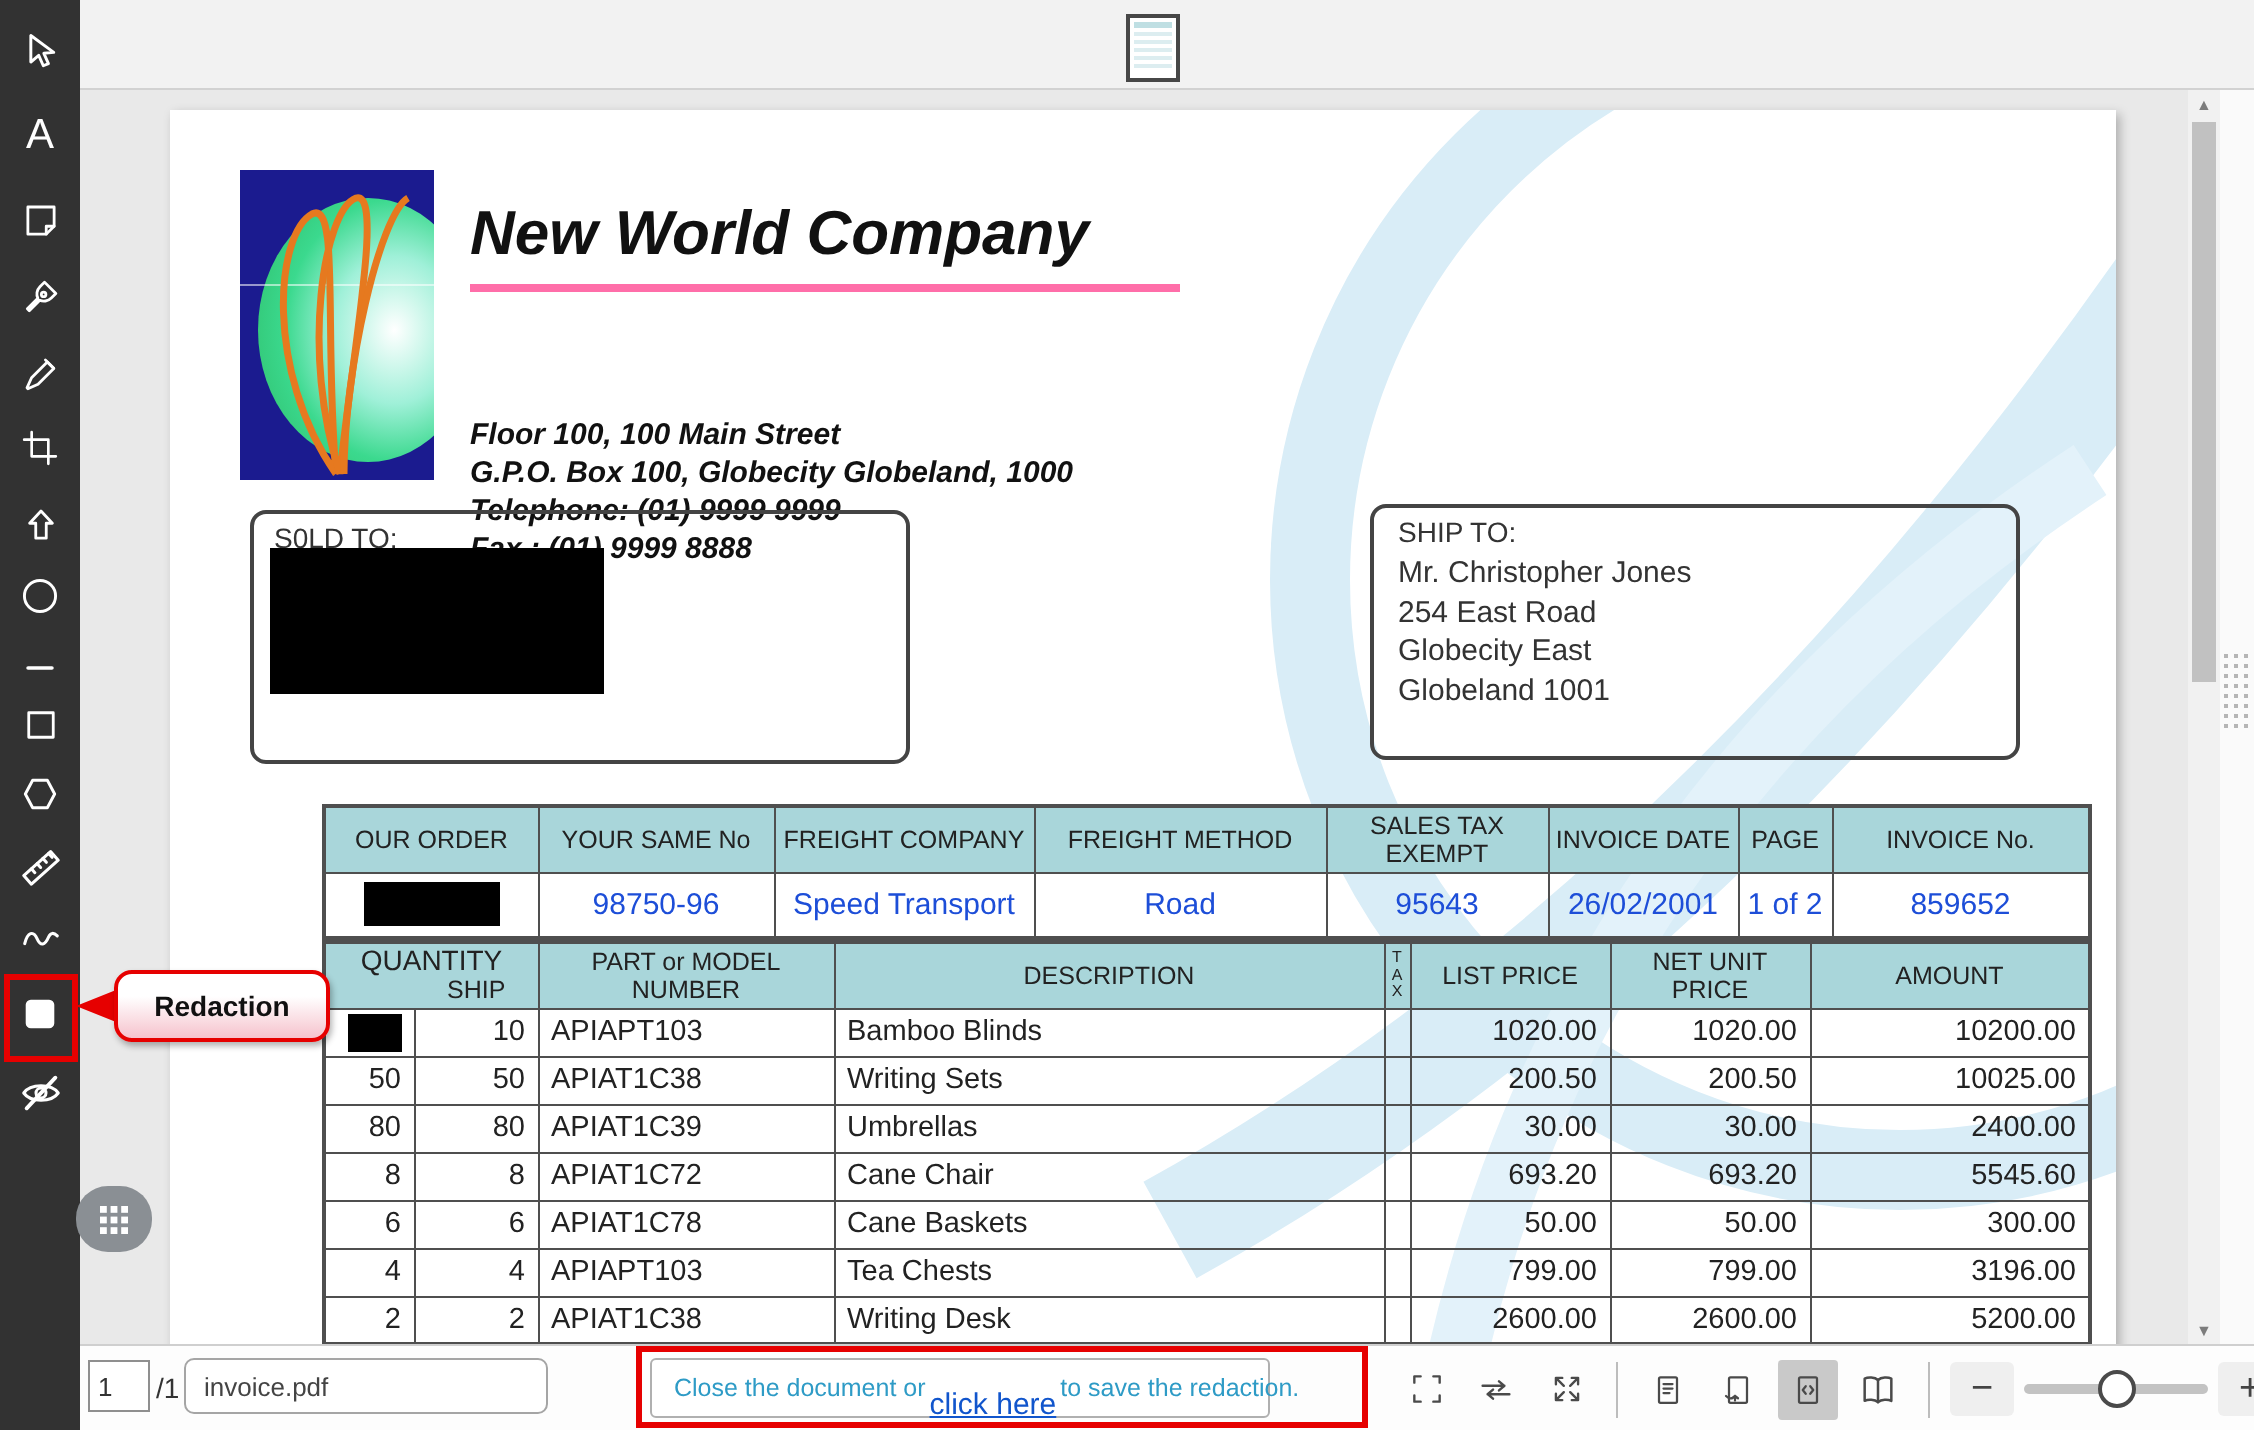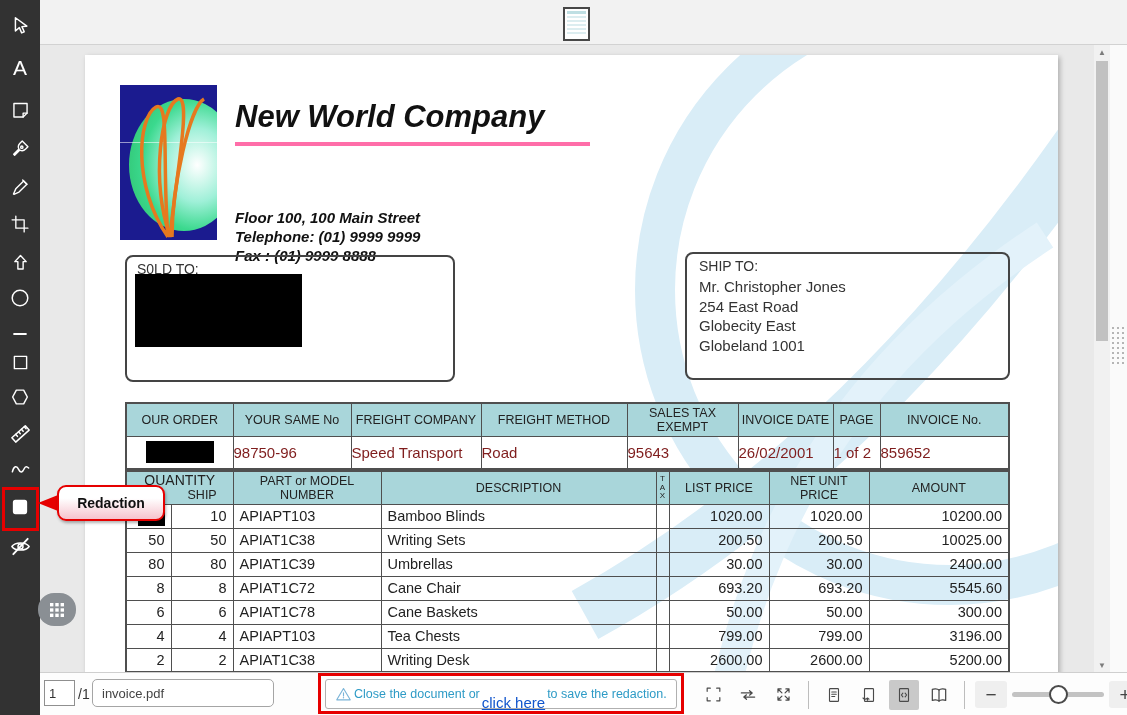--- a/index.html
+++ b/index.html
@@ -39,25 +39,25 @@
   .sold-box{position:absolute;left:40px;top:200px;width:330px;height:127px;border:2px solid #444;border-radius:8px;padding:4px 10px;}
   .box-label{font-size:14px;color:#333;}
   .sold-redact{position:absolute;left:8px;top:17px;width:167px;height:73px;background:#000;}
 
   .ship-note{position:absolute;left:595px;top:186px;width:317px;text-align:right;font-size:9.5px;font-style:italic;color:#333;white-space:nowrap;}
   .ship-box{position:absolute;left:600px;top:197px;width:325px;height:128px;border:2px solid #444;border-radius:8px;padding:4px 12px;}
   .ship-lines{margin-top:3px;font-size:15px;color:#333;line-height:19.5px;}
 
   table.inv{border-collapse:collapse;table-layout:fixed;position:absolute;left:40px;}
   table.inv th, table.inv td{border:1px solid var(--bordergray);overflow:hidden;}
-  table.inv{border:2px solid var(--bordergray);}
+  table.inv{border:2px solid var(--bordergray);margin-left:36px;}
   table.inv th{background:var(--teal);font-weight:400;font-size:12.5px;color:#222;white-space:pre-line;line-height:14px;}
   table.order{top:347px;width:883px;}
   table.order th{height:33px;}
-  table.order td{height:33px;font-size:15px;text-align:left;color:#7f1d1d;background:transparent;}
+  table.order td{height:33px;font-size:15px;text-align:center;color:#1d4ed8;background:transparent;}
   .redact-box{width:68px;height:22px;background:#000;margin:0 auto;}
 
   table.items{top:415px;width:883px;}
   table.items th{height:33px;vertical-align:middle;}
   table.items td{height:24px;font-size:14.5px;color:#222;padding:0 6px;white-space:nowrap;}
   td.num{text-align:right;}
   td.txt{text-align:left;}
   .qty-top{text-align:center;font-size:14px;}
   .qty-sub{display:flex;font-size:12.5px;margin-top:1px;}
   .qty-sub span{flex:1;padding-right:8px;}
@@ -77,21 +77,21 @@
   .right-strip{position:absolute;left:1110px;top:45px;width:17px;height:627px;background:#fafafa;z-index:11;}
   .grip{position:absolute;left:2px;top:282px;}
 
   
   .bottom-bar{position:absolute;left:40px;top:672px;width:1087px;height:43px;background:#fdfdfd;border-top:1px solid #cfcfcf;z-index:20;}
   .page-input{position:absolute;left:4px;top:7px;width:31px;height:26px;border:1px solid #8f8f8f;font-size:13px;padding:0 4px;color:#333;background:#fff;font-family:"Liberation Sans",sans-serif;}
   .page-total{position:absolute;left:38px;top:13px;font-size:14px;color:#333;}
   .file-input{position:absolute;left:52px;top:6px;width:182px;height:28px;border:1px solid #a5a5a5;border-radius:5px;font-size:13px;padding:0 9px;color:#444;background:#fff;font-family:"Liberation Sans",sans-serif;}
 
   .warn-redbox{position:absolute;left:278px;top:0px;width:366px;height:41px;border:3px solid var(--red);z-index:25;pointer-events:none;}
-  .warn-box{position:absolute;left:285px;top:6px;width:352px;height:30px;border:1px solid #b0b0b0;border-radius:3px;background:#fff;
+  .warn-box{position:absolute;left:285px;top:6px;width:310px;height:30px;border:1px solid #b0b0b0;border-radius:3px;background:#fff;
     display:flex;align-items:center;padding:12px 9px;gap:2px;white-space:nowrap;}
   .warn-text{font-size:12.5px;color:var(--warn);}
   .warn-link{font-size:15px;color:var(--link);text-decoration:underline;cursor:pointer;margin-top:16px;}
 
   .view-controls{position:absolute;left:658px;top:4px;height:35px;display:flex;align-items:center;gap:5px;}
   .vc-btn{width:30px;height:30px;display:flex;align-items:center;justify-content:center;border-radius:2px;cursor:pointer;}
   .vc-btn svg{stroke:#4a4a4a;fill:none;stroke-width:1.5;stroke-linecap:round;stroke-linejoin:round;}
   .vc-btn.sel{background:#c9c9c9;}
   .vc-div{width:1px;height:28px;background:#bdbdbd;margin:0 5px;}
   .zoom-btn{width:32px;height:27px;display:flex;align-items:center;justify-content:center;background:#efefef;border-radius:3px;font-size:19px;color:#444;cursor:pointer;}
@@ -236,20 +236,21 @@
           <rect y="57" width="97" height="1" fill="rgba(255,255,255,0.55)"></rect>
           <path d="M48 152 C 12 100, 18 32, 36 22 C 50 15, 42 80, 48 152" fill="none" stroke="#e6791f" stroke-width="3.5"></path>
           <path d="M50 152 C 30 92, 42 20, 58 14 C 72 10, 56 92, 50 152" fill="none" stroke="#e6791f" stroke-width="3.5"></path>
           <path d="M52 152 C 52 100, 70 22, 84 14" fill="none" stroke="#e6791f" stroke-width="3.5"></path>
         </svg>
 
         <div class="company-name">New World Company</div>
         <div class="pink-rule"></div>
         <div class="addr">
           <div>Floor 100, 100 Main Street</div>
+          <div>G.P.O. Box 100, Globecity Globeland, 1000</div>
           <div>Telephone: (01) 9999 9999</div>
           <div>Fax : (01) 9999 8888</div>
         </div>
 
         <div class="sold-box">
           <div class="box-label">S0LD TO:</div>
           <div class="sold-redact"></div>
         </div>
 
         <div class="ship-box">

